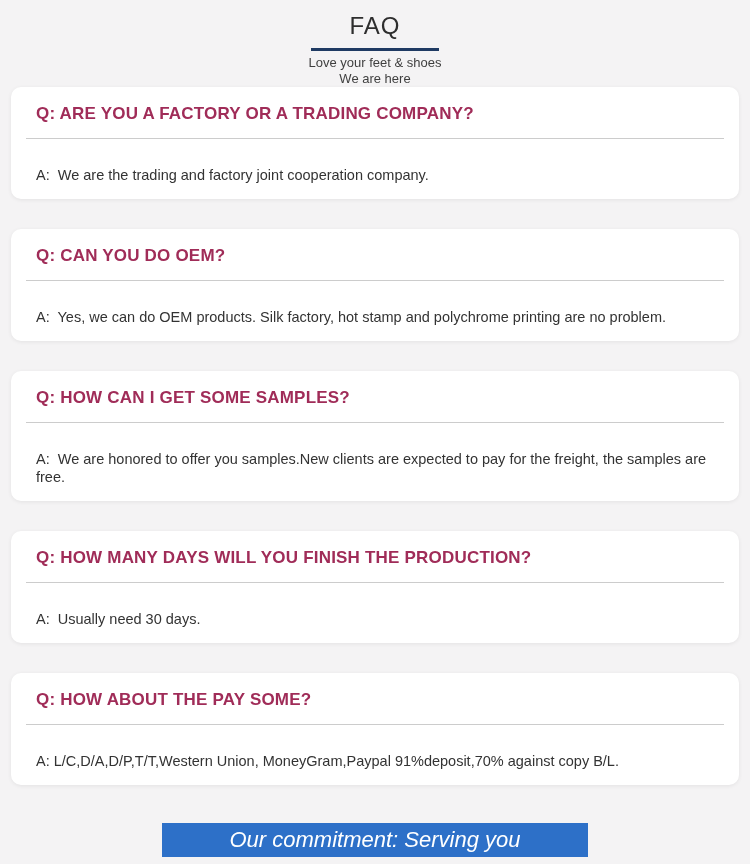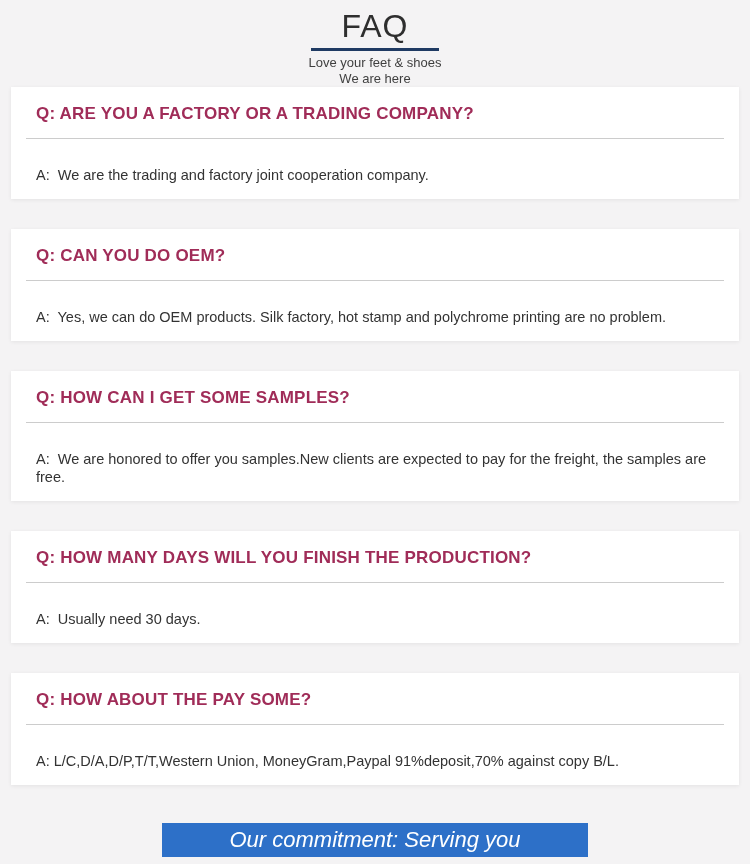--- a/index.html
+++ b/index.html
@@ -20,40 +20,40 @@
     font-family: "Liberation Sans", sans-serif;
     overflow: hidden;
   }
   
   .header {
     text-align: center;
     padding-top: 6px;
     height: 87px;
   }
   .faq-title {
-    font-size: 32px;
+    font-size: 24px;
     line-height: 40px;
     color: #2e2e2e;
     letter-spacing: 1px;
   }
   .faq-underline {
     width: 128px;
     height: 3px;
     background: var(--navy);
     margin: 2px auto 4px auto;
   }
   .header-sub {
     font-size: 13px;
     color: #3f3f3f;
     line-height: 16px;
   }
   
   .card {
     background: #ffffff;
-    border-radius: 0;
+    border-radius: 10px;
     margin: 0 11px 30px 11px;
     padding: 17px 15px 15px 15px;
     box-shadow: 0 1px 4px rgba(0,0,0,0.07);
   }
   .question {
     font-size: 17px;
     font-weight: bold;
     color: var(--accent);
     letter-spacing: 0.2px;
     padding-left: 10px;

